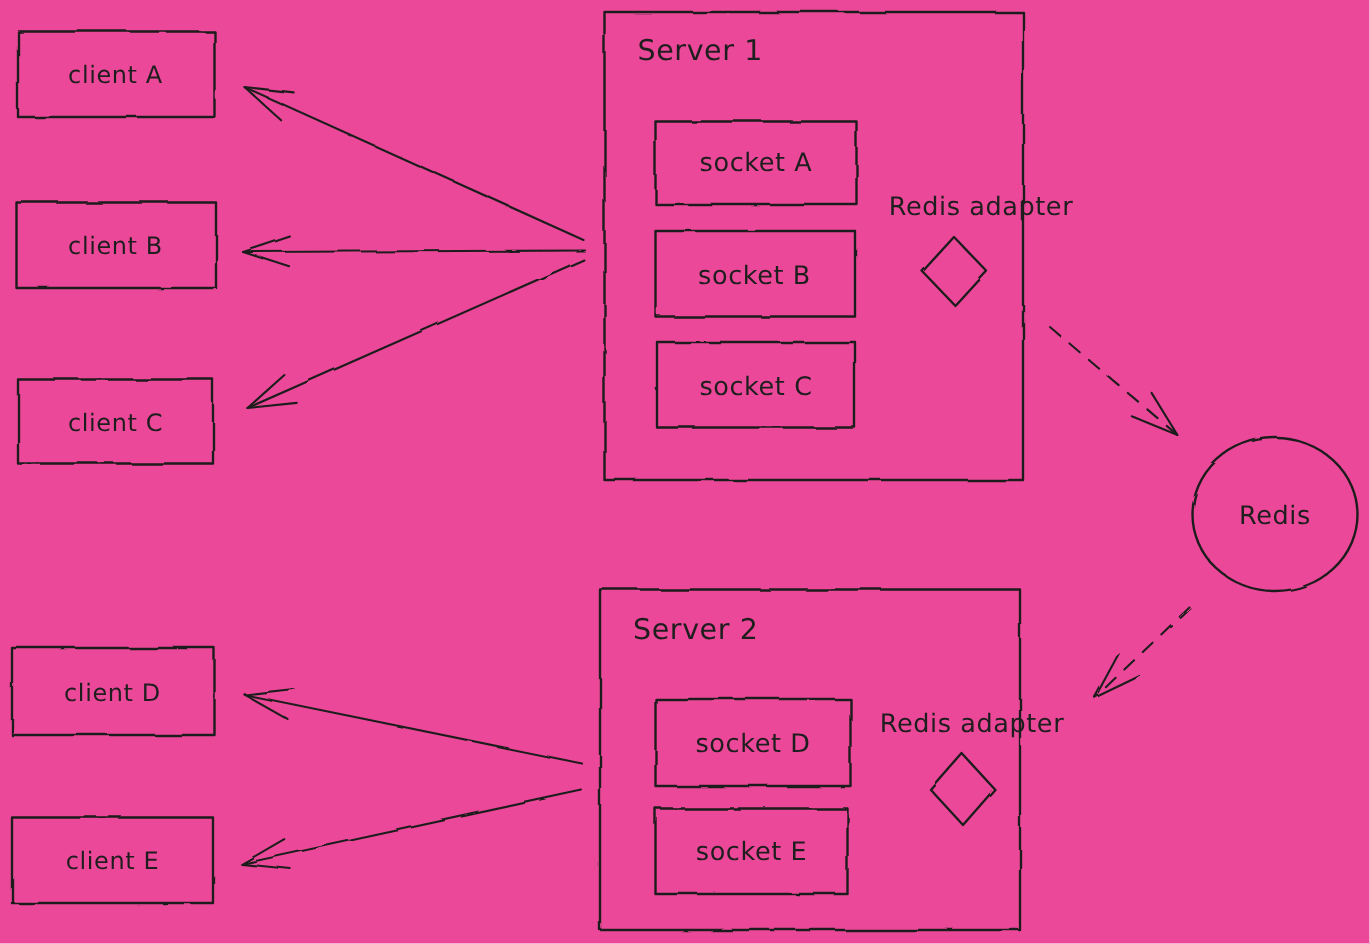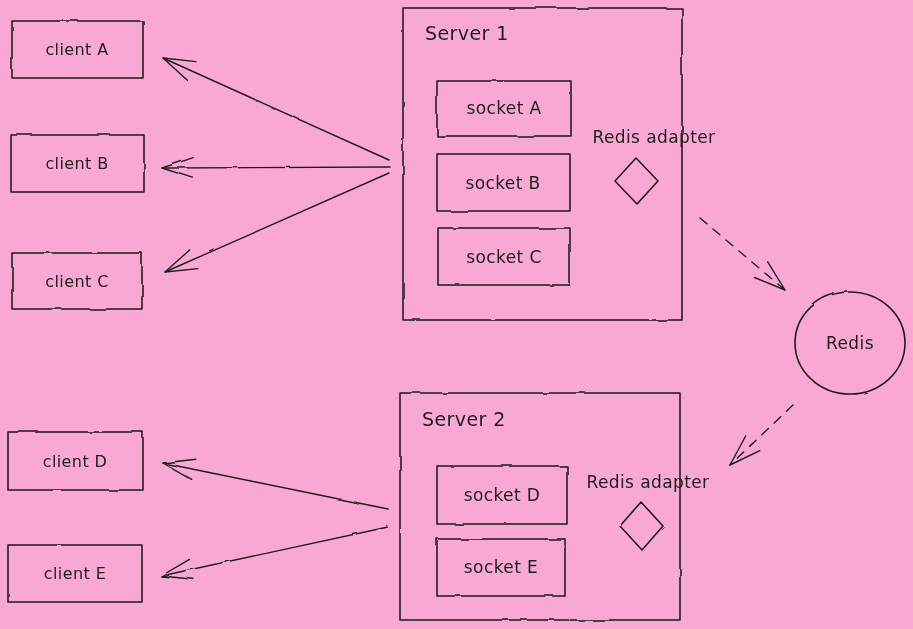--- a/index.html
+++ b/index.html
@@ -5,21 +5,21 @@
   html, body {
     margin: 0;
     padding: 0;
     background: #ffffff;
     font-family: "DejaVu Sans", "Liberation Sans", sans-serif;
   }
   .canvas-wrap {
     position: relative;
     width: 913px;
     height: 629px;
-    background: #f9a8d4;
+    background: #ec4899;
     overflow: hidden;
   }
   svg text {
     fill: #1e1e1e;
     letter-spacing: 0.4px;
   }
   .lbl-client  { font-size: 16px; }
   .lbl-server  { font-size: 19px; }
   .lbl-socket  { font-size: 17px; }
   .lbl-adapter { font-size: 17px; }

